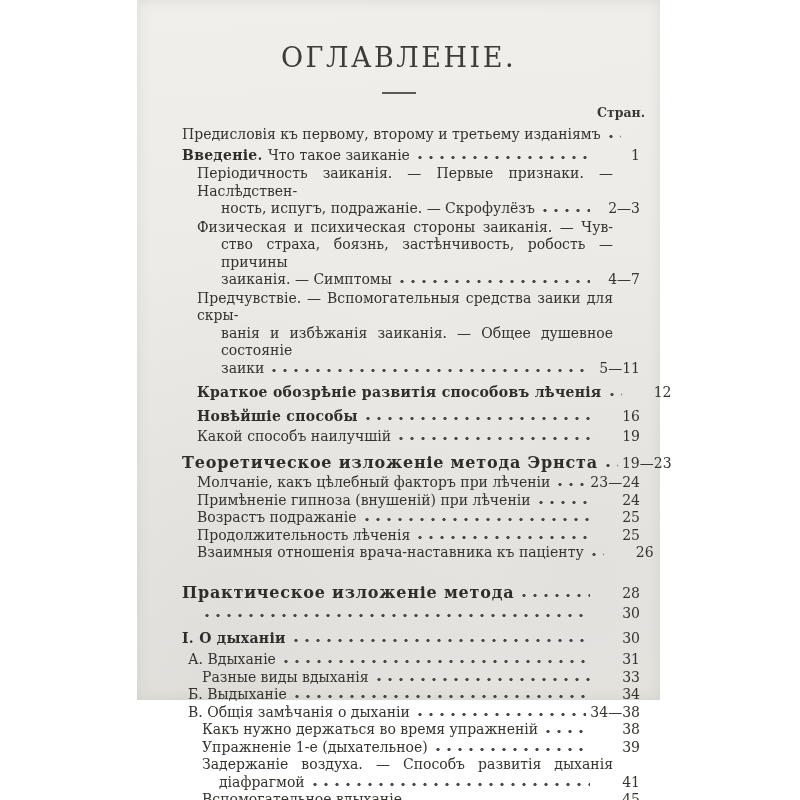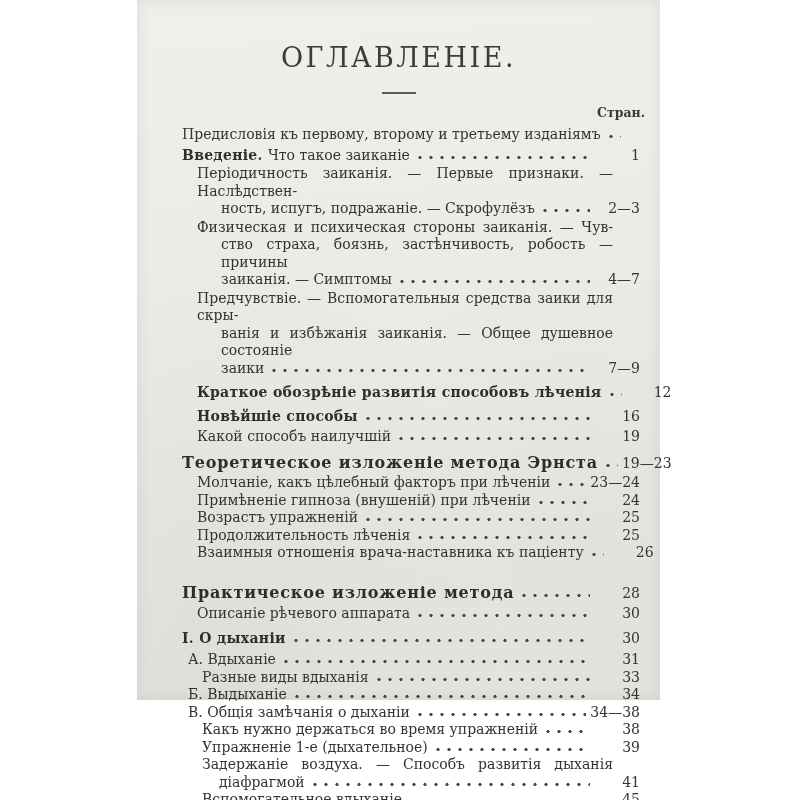--- a/index.html
+++ b/index.html
@@ -161,21 +161,21 @@
             <span class="leader"></span>
             <span class="page-num">4—7</span>
           </div>
         </div>
         <div class="toc-entry style-plain" style="margin-top: 1px;">
           <div class="toc-line i1 wrap"><span class="entry-text">Предчувствіе. — Вспомогательныя средства заики для скры-</span></div>
           <div class="toc-line i2 wrap"><span class="entry-text">ванія и избѣжанія заиканія. — Общее душевное состояніе</span></div>
           <div class="toc-line i2 last">
             <span class="entry-text">заики</span>
             <span class="leader"></span>
-            <span class="page-num">7—9</span>
+            <span class="page-num">5—11</span>
           </div>
         </div>
         <div class="toc-entry style-bold" style="margin-top: 7px;">
           <div class="toc-line i1 last">
             <span class="entry-text">Краткое обозрѣніе развитія способовъ лѣченія</span>
             <span class="leader"></span>
             <span class="page-num">12</span>
           </div>
         </div>
         <div class="toc-entry style-bold" style="margin-top: 6px;">
@@ -208,21 +208,21 @@
         </div>
         <div class="toc-entry style-plain">
           <div class="toc-line i1 last">
             <span class="entry-text">Примѣненіе гипноза (внушеній) при лѣченіи</span>
             <span class="leader"></span>
             <span class="page-num">24</span>
           </div>
         </div>
         <div class="toc-entry style-plain">
           <div class="toc-line i1 last">
-            <span class="entry-text">Возрастъ упражненій</span>
+            <span class="entry-text">Возрастъ подражаніе</span>
             <span class="leader"></span>
             <span class="page-num">25</span>
           </div>
         </div>
         <div class="toc-entry style-plain">
           <div class="toc-line i1 last">
             <span class="entry-text">Продолжительность лѣченія</span>
             <span class="leader"></span>
             <span class="page-num">25</span>
           </div>
@@ -236,21 +236,20 @@
         </div>
         <div class="toc-entry style-h1" style="margin-top: 22px;">
           <div class="toc-line i0 last">
             <span class="entry-text">Практическое изложеніе метода</span>
             <span class="leader"></span>
             <span class="page-num">28</span>
           </div>
         </div>
         <div class="toc-entry style-plain" style="margin-top: 3px;">
           <div class="toc-line i1 last">
-            <span class="entry-text">Описаніе рѣчевого аппарата</span>
             <span class="leader"></span>
             <span class="page-num">30</span>
           </div>
         </div>
         <div class="toc-entry style-bold" style="margin-top: 7px;">
           <div class="toc-line i0 last">
             <span class="entry-text">I. О дыханіи</span>
             <span class="leader"></span>
             <span class="page-num">30</span>
           </div>

